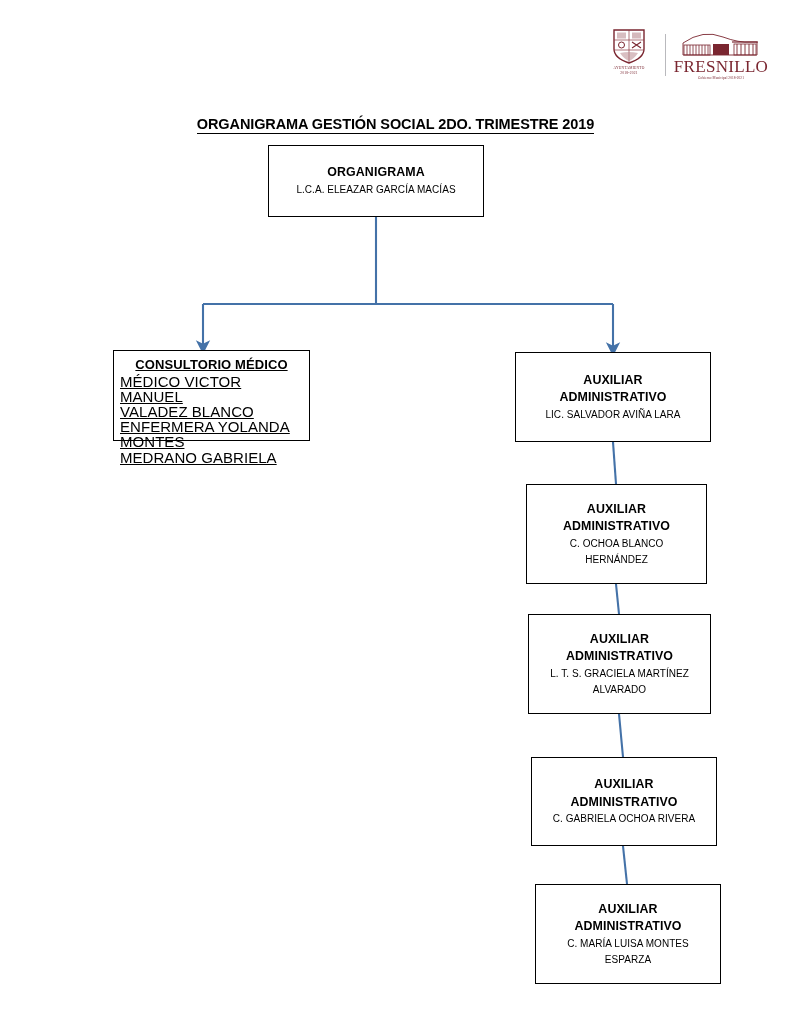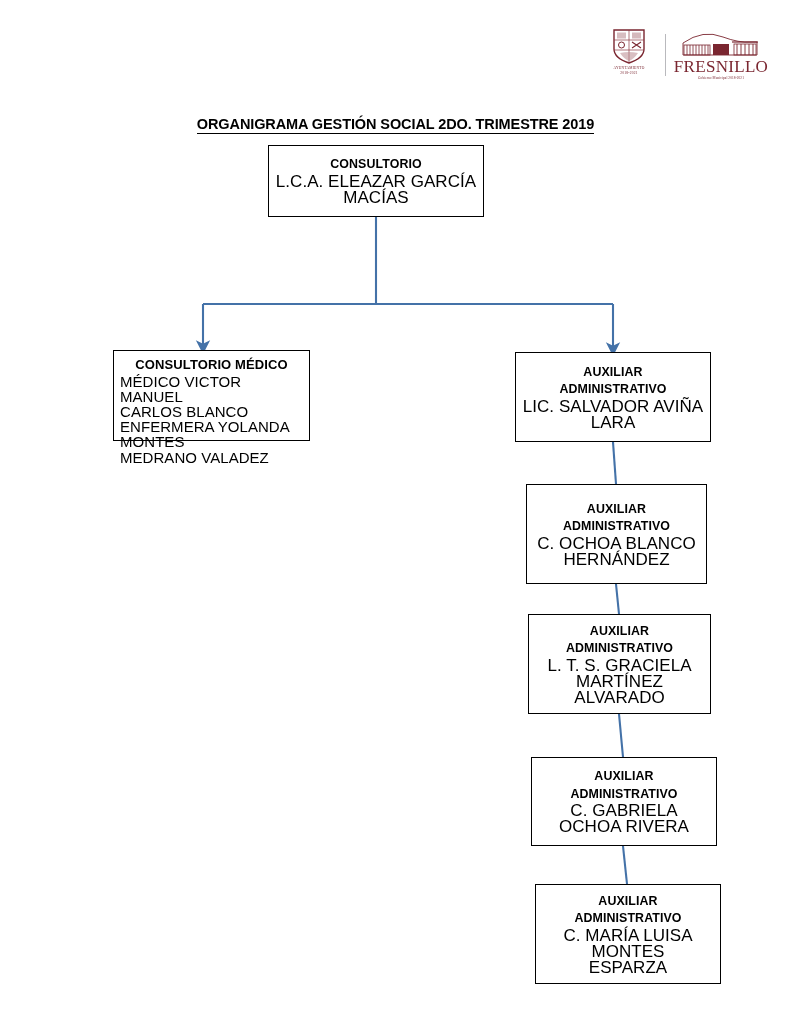--- a/index.html
+++ b/index.html
@@ -123,35 +123,36 @@
   }
   .node .title-line {
     font-weight: bold;
     text-align: center;
     font-size: 12.4px;
     line-height: 17.5px;
     letter-spacing: 0.1px;
   }
   .node .sub-line {
     text-align: center;
-    font-size: 17px;
+    font-size: 10px;
     line-height: 16px;
     letter-spacing: 0.05px;
   }
   .node.left-body .sub-line {
     text-align: left;
     font-size: 15px;
     line-height: 15.2px;
   }
   .node.left-body .title-line {
     font-size: 13px;
   }
   .node.left-body {
     justify-content: space-between;
     padding-top: 5px;
+    text-decoration: underline;
   }
 
   
   #node-coordinador { left: 268px; top: 145px; width: 216px; height: 72px; }
   #node-consultorio { left: 113px; top: 350px; width: 197px; height: 91px; }
   #node-aux-1       { left: 515px; top: 352px; width: 196px; height: 90px; }
   #node-aux-2       { left: 526px; top: 484px; width: 181px; height: 100px; }
   #node-aux-3       { left: 528px; top: 614px; width: 183px; height: 100px; }
   #node-aux-4       { left: 531px; top: 757px; width: 186px; height: 89px; }
   #node-aux-5       { left: 535px; top: 884px; width: 186px; height: 100px; }
@@ -232,30 +233,30 @@
 
     <line x1="613" y1="304" x2="613" y2="349" stroke="#4472A8" stroke-width="2.1" marker-end="url(#arrowhead)"></line>
 
     <line x1="613" y1="442" x2="616" y2="484" stroke="#4472A8" stroke-width="2.1"></line>
     <line x1="616" y1="584" x2="619" y2="614" stroke="#4472A8" stroke-width="2.1"></line>
     <line x1="619" y1="714" x2="623" y2="757" stroke="#4472A8" stroke-width="2.1"></line>
     <line x1="623" y1="846" x2="627" y2="884" stroke="#4472A8" stroke-width="2.1"></line>
   </svg>
 
   <div class="node" id="node-coordinador">
-    <div class="title-line">CONSULTORIO</div>
+    <div class="title-line">ORGANIGRAMA</div>
     <div class="sub-line">L.C.A. ELEAZAR GARCÍA MACÍAS</div>
   </div>
 
   <div class="node left-body" id="node-consultorio">
     <div class="title-line">CONSULTORIO MÉDICO</div>
     <div class="sub-line">MÉDICO VICTOR MANUEL</div>
-    <div class="sub-line">CARLOS  BLANCO</div>
+    <div class="sub-line">VALADEZ  BLANCO</div>
     <div class="sub-line">ENFERMERA YOLANDA MONTES</div>
-    <div class="sub-line">MEDRANO VALADEZ</div>
+    <div class="sub-line">MEDRANO GABRIELA</div>
   </div>
 
   <div class="node" id="node-aux-1">
     <div class="title-line">AUXILIAR</div>
     <div class="title-line">ADMINISTRATIVO</div>
     <div class="sub-line">LIC. SALVADOR AVIÑA LARA</div>
   </div>
 
   <div class="node" id="node-aux-2">
     <div class="title-line">AUXILIAR</div>

